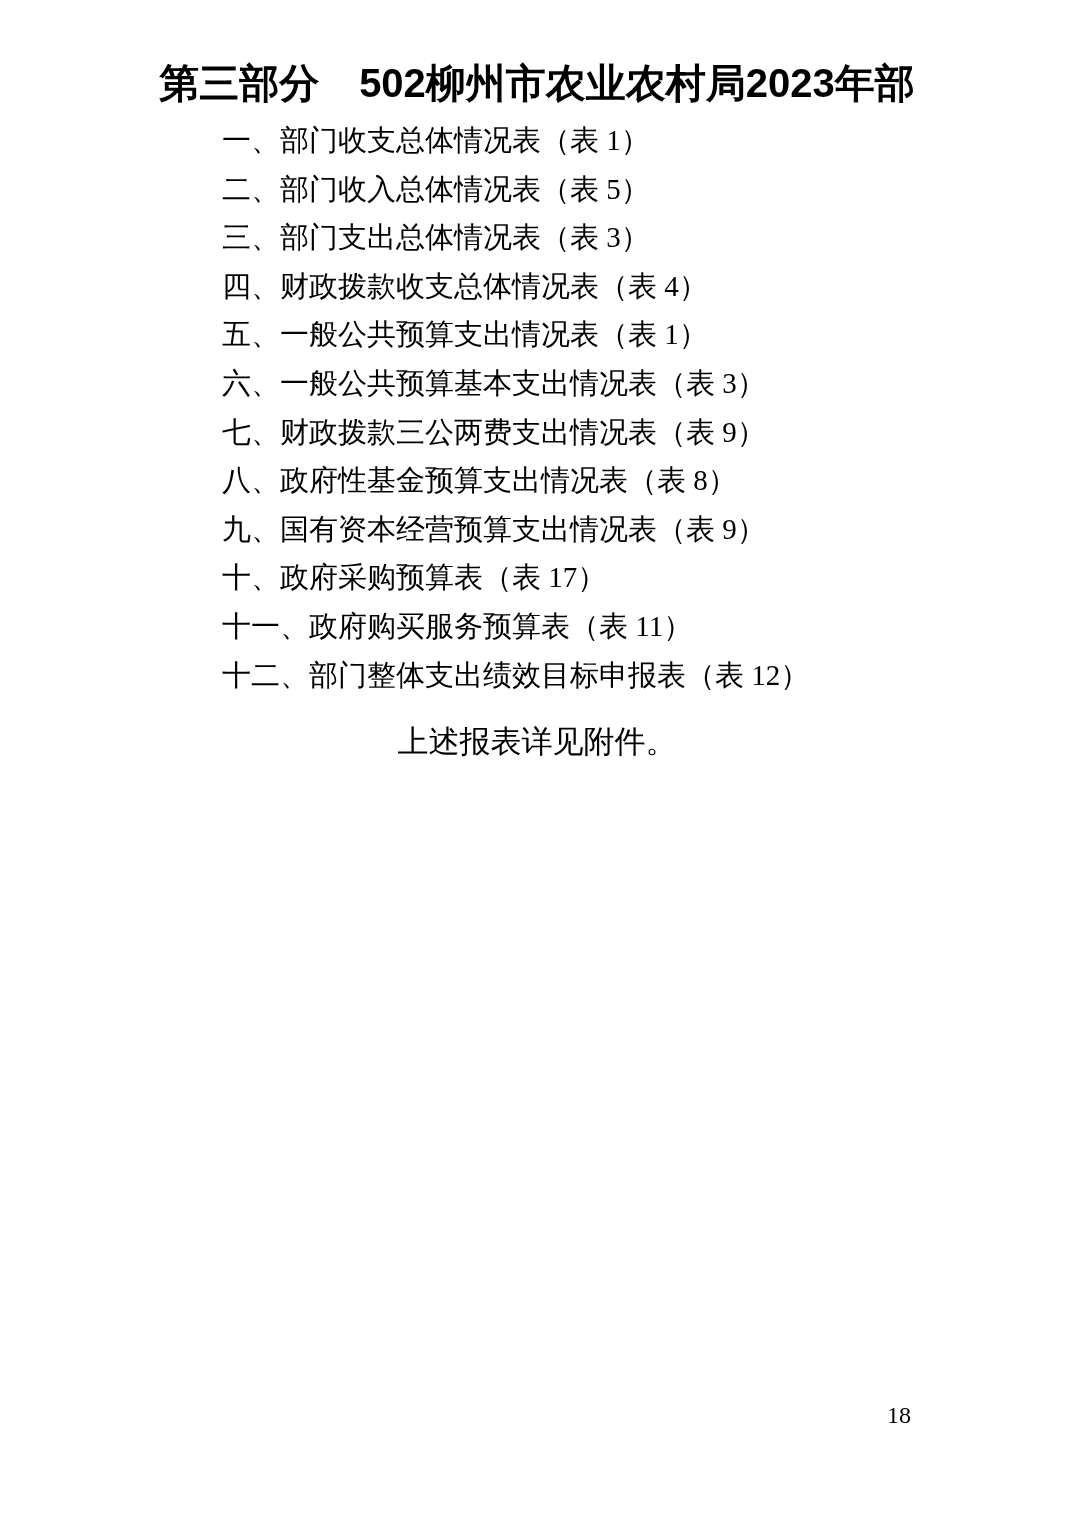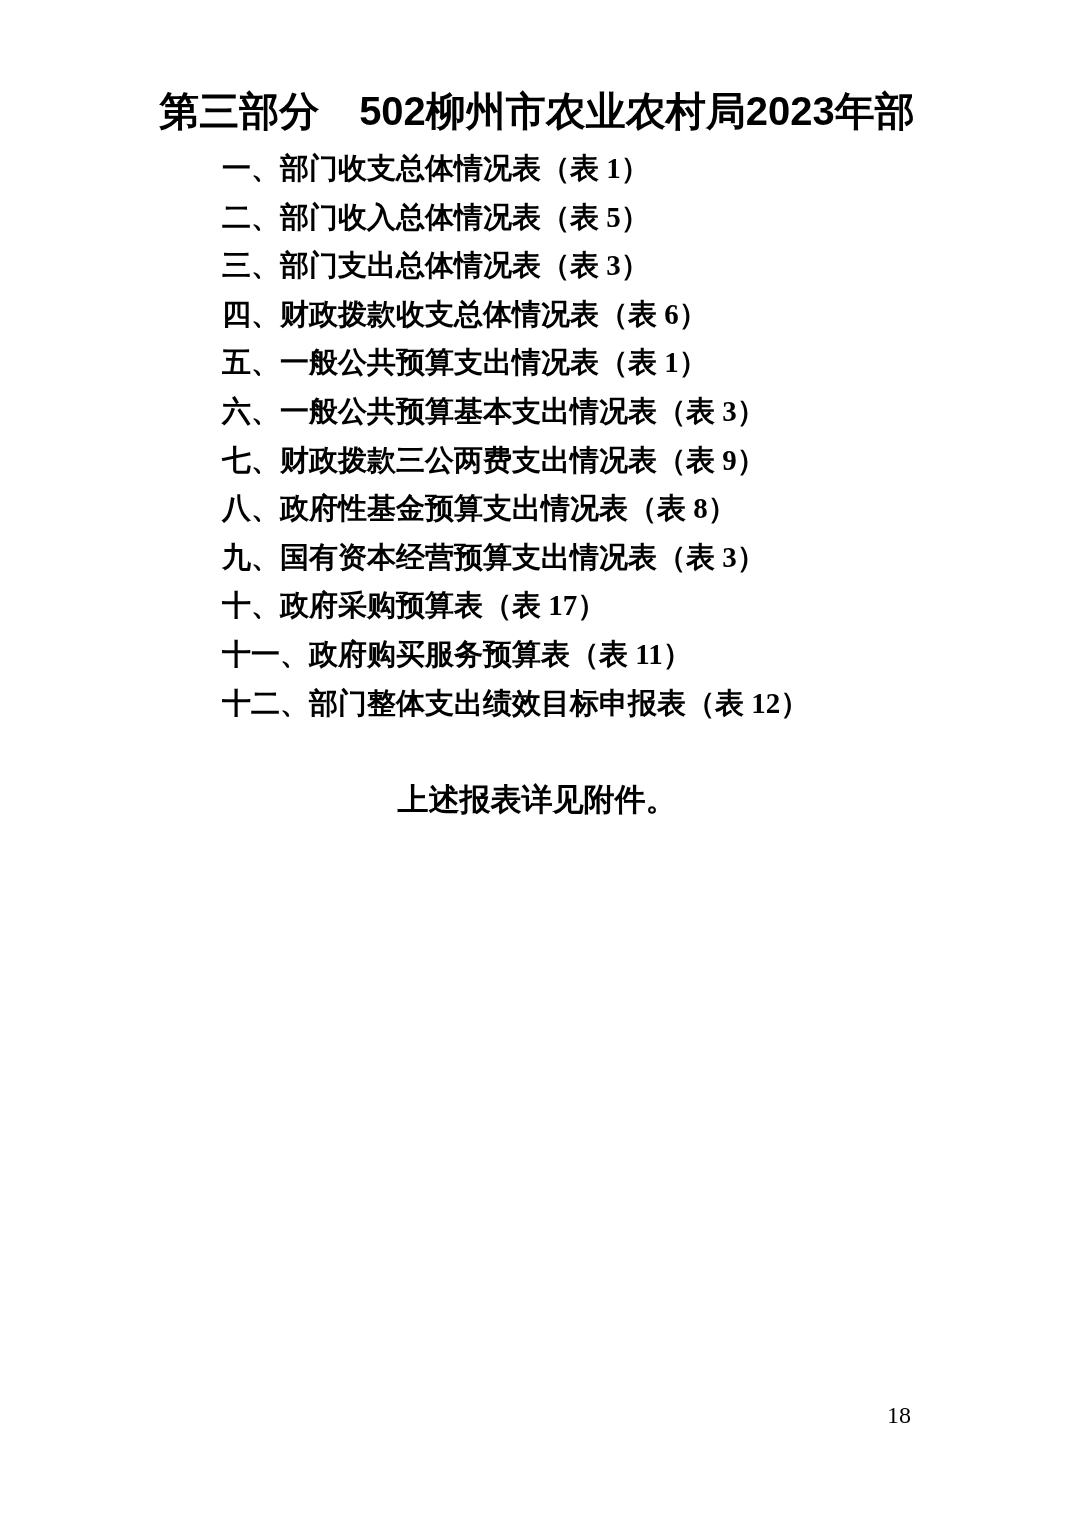--- a/index.html
+++ b/index.html
@@ -11,46 +11,45 @@
     position: relative;
     width: 1074px;
     height: 1520px;
     margin: 0 auto;
     background: #ffffff;
     color: #000000;
     overflow: hidden;
   }
   .doc-title {
     margin: 0;
-    padding-top: 82px;
+    padding-top: 54px;
     text-align: center;
     font-family: "Liberation Sans", "DejaVu Sans", sans-serif;
     font-weight: bold;
     font-size: 40px;
     line-height: 58px;
   }
   .title-line {
     display: block;
     white-space: nowrap;
   }
   .toc {
     margin: 4px 0 0 222px;
     font-family: "Liberation Serif", "DejaVu Serif", serif;
     font-size: 29px;
   }
   .toc-item {
     line-height: 48.6px;
     white-space: nowrap;
-    font-weight: bold;
   }
   .note {
-    margin: 55px 0 0 0;
+    margin: 25px 0 0 0;
     text-align: center;
     font-family: "Liberation Serif", "DejaVu Serif", serif;
-    font-weight: bold;
+    font-weight: normal;
     font-size: 31px;
     line-height: 36px;
   }
   .page-number {
     position: absolute;
     top: 1403px;
     right: 163px;
     font-family: "Liberation Serif", "DejaVu Serif", serif;
     font-size: 24px;
     line-height: 24px;
@@ -62,26 +61,26 @@
 <div class="page">
 
   <h1 class="doc-title">
     <span class="title-line">第三部分　502柳州市农业农村局2023年部</span>
   </h1>
 
   <div class="toc">
     <div class="toc-item">一、部门收支总体情况表（表 1）</div>
     <div class="toc-item">二、部门收入总体情况表（表 5）</div>
     <div class="toc-item">三、部门支出总体情况表（表 3）</div>
-    <div class="toc-item">四、财政拨款收支总体情况表（表 6）</div>
+    <div class="toc-item">四、财政拨款收支总体情况表（表 4）</div>
     <div class="toc-item">五、一般公共预算支出情况表（表 1）</div>
     <div class="toc-item">六、一般公共预算基本支出情况表（表 3）</div>
     <div class="toc-item">七、财政拨款三公两费支出情况表（表 9）</div>
     <div class="toc-item">八、政府性基金预算支出情况表（表 8）</div>
-    <div class="toc-item">九、国有资本经营预算支出情况表（表 3）</div>
+    <div class="toc-item">九、国有资本经营预算支出情况表（表 9）</div>
     <div class="toc-item">十、政府采购预算表（表 17）</div>
     <div class="toc-item">十一、政府购买服务预算表（表 11）</div>
     <div class="toc-item">十二、部门整体支出绩效目标申报表（表 12）</div>
   </div>
 
   <p class="note">上述报表详见附件。</p>
 
   <div class="page-number">18</div>
 
 </div>

